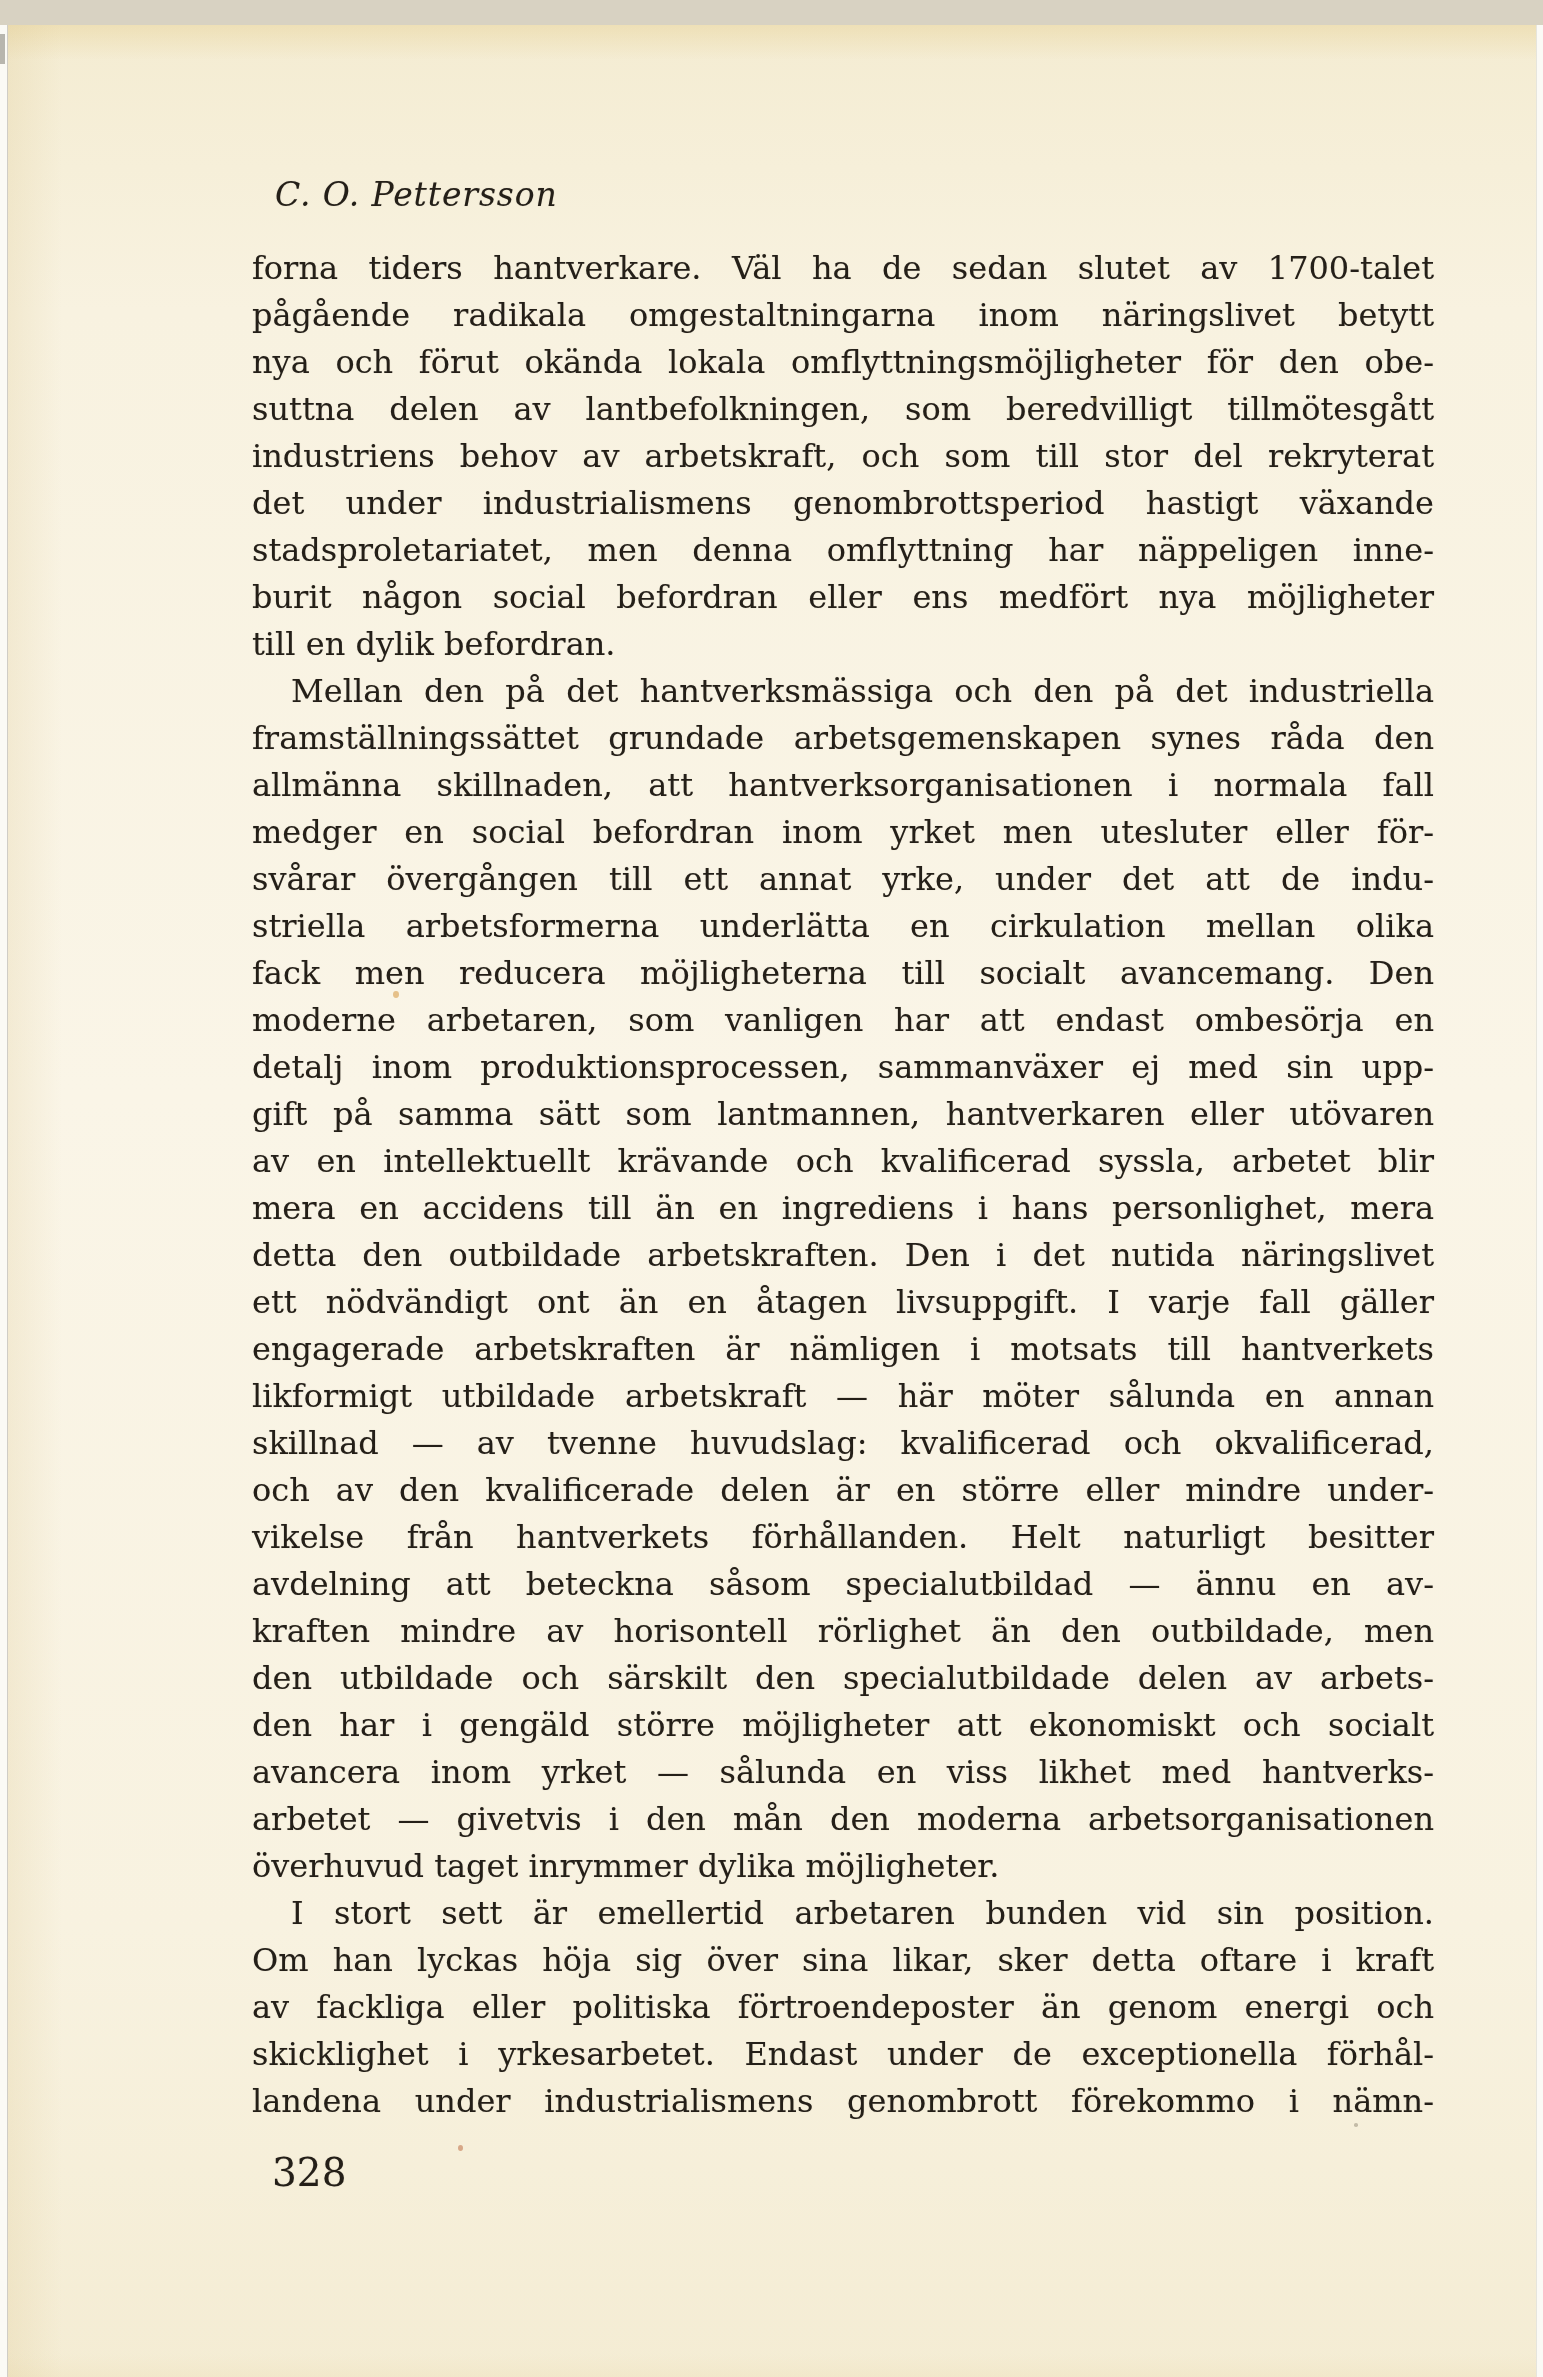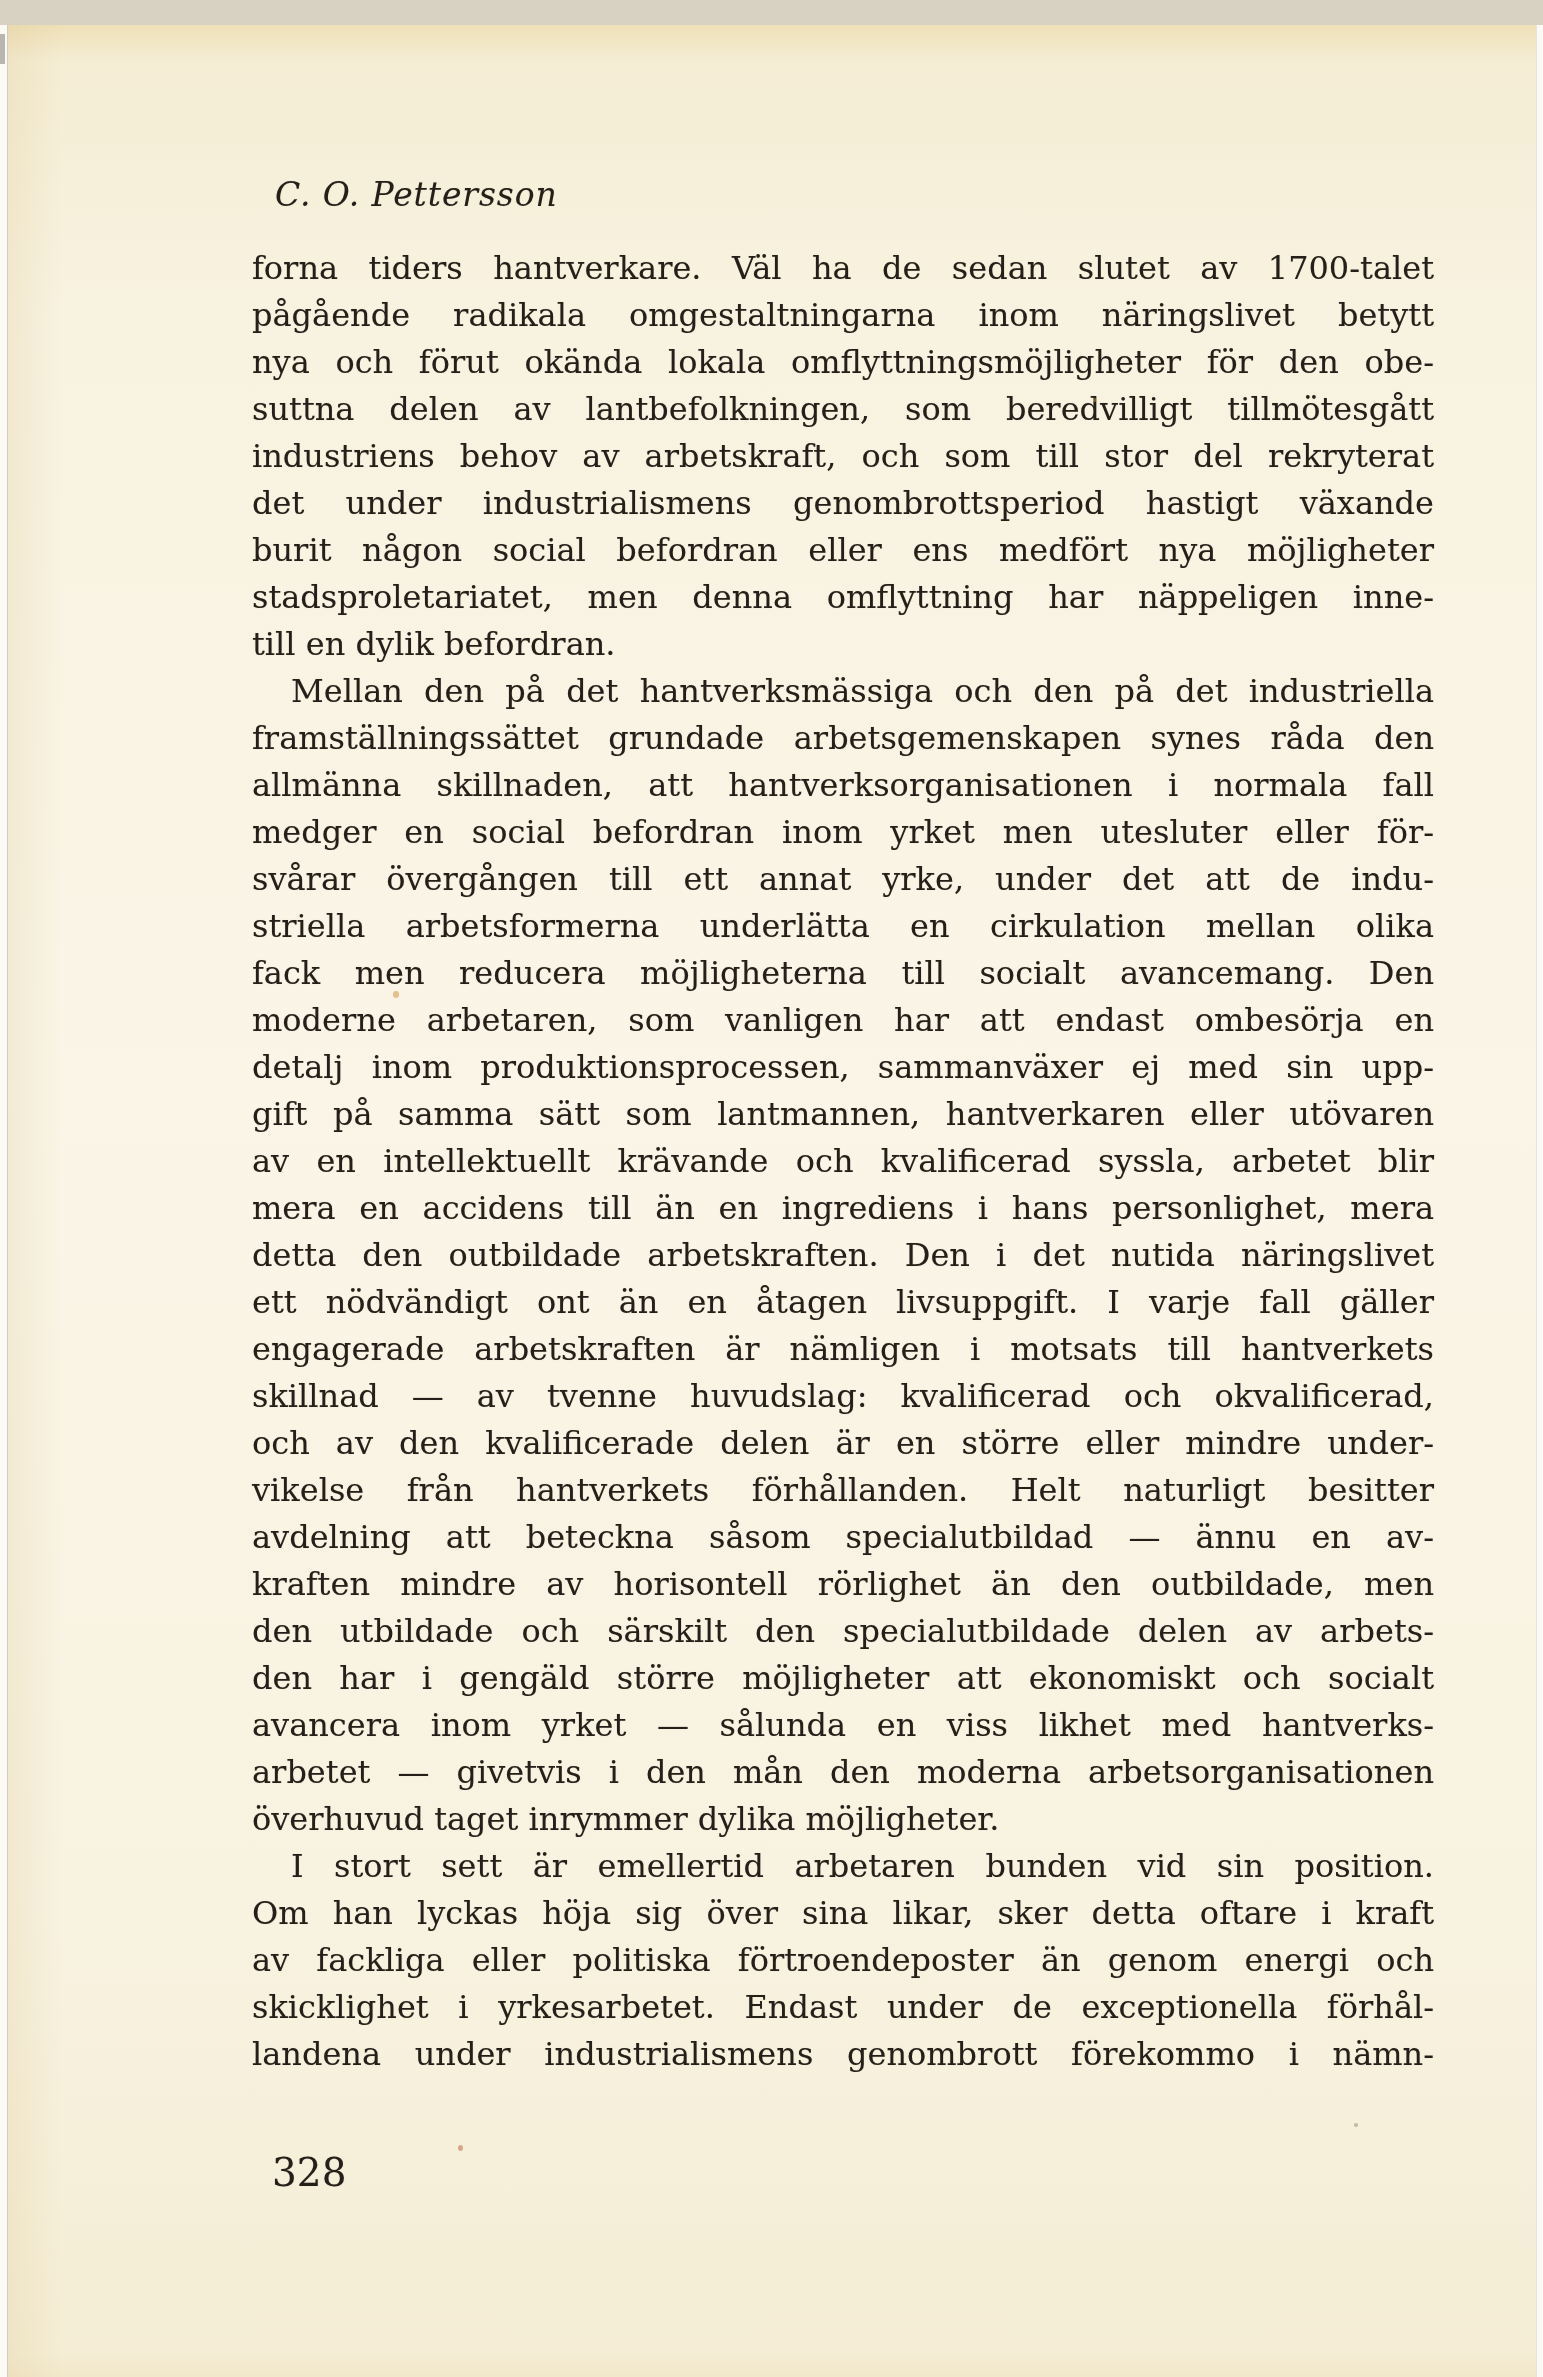--- a/index.html
+++ b/index.html
@@ -113,38 +113,39 @@
 
   <div class="running-head">C. O. Pettersson</div>
 
   <div class="body-text">
       <div class="line">forna tiders hantverkare. Väl ha de sedan slutet av 1700-talet</div>
       <div class="line">pågående radikala omgestaltningarna inom näringslivet betytt</div>
       <div class="line">nya och förut okända lokala omflyttningsmöjligheter för den obe-</div>
       <div class="line">suttna delen av lantbefolkningen, som beredvilligt tillmötesgått</div>
       <div class="line">industriens behov av arbetskraft, och som till stor del rekryterat</div>
       <div class="line">det under industrialismens genombrottsperiod hastigt växande</div>
+      <div class="line">stadsproletariatet, men denna omflyttning har näppeligen inne-</div>
       <div class="line">burit någon social befordran eller ens medfört nya möjligheter</div>
-      <div class="line">stadsproletariatet, men denna omflyttning har näppeligen inne-</div>
       <div class="line para-end">till en dylik befordran.</div>
       <div class="line indent">Mellan den på det hantverksmässiga och den på det industriella</div>
       <div class="line">framställningssättet grundade arbetsgemenskapen synes råda den</div>
       <div class="line">allmänna skillnaden, att hantverksorganisationen i normala fall</div>
       <div class="line">medger en social befordran inom yrket men utesluter eller för-</div>
       <div class="line">svårar övergången till ett annat yrke, under det att de indu-</div>
       <div class="line">striella arbetsformerna underlätta en cirkulation mellan olika</div>
       <div class="line">fack men reducera möjligheterna till socialt avancemang. Den</div>
       <div class="line">moderne arbetaren, som vanligen har att endast ombesörja en</div>
       <div class="line">detalj inom produktionsprocessen, sammanväxer ej med sin upp-</div>
       <div class="line">gift på samma sätt som lantmannen, hantverkaren eller utövaren</div>
       <div class="line">av en intellektuellt krävande och kvalificerad syssla, arbetet blir</div>
       <div class="line">mera en accidens till än en ingrediens i hans personlighet, mera</div>
       <div class="line">detta den outbildade arbetskraften. Den i det nutida näringslivet</div>
       <div class="line">ett nödvändigt ont än en åtagen livsuppgift. I varje fall gäller</div>
       <div class="line">engagerade arbetskraften är nämligen i motsats till hantverkets</div>
+      <div class="line">likformigt utbildade arbetskraft — här möter sålunda en annan</div>
       <div class="line">skillnad — av tvenne huvudslag: kvalificerad och okvalificerad,</div>
       <div class="line">och av den kvalificerade delen är en större eller mindre under-</div>
       <div class="line">vikelse från hantverkets förhållanden. Helt naturligt besitter</div>
       <div class="line">avdelning att beteckna såsom specialutbildad — ännu en av-</div>
       <div class="line">kraften mindre av horisontell rörlighet än den outbildade, men</div>
       <div class="line">den utbildade och särskilt den specialutbildade delen av arbets-</div>
       <div class="line">den har i gengäld större möjligheter att ekonomiskt och socialt</div>
       <div class="line">avancera inom yrket — sålunda en viss likhet med hantverks-</div>
       <div class="line">arbetet — givetvis i den mån den moderna arbetsorganisationen</div>
       <div class="line para-end">överhuvud taget inrymmer dylika möjligheter.</div>

